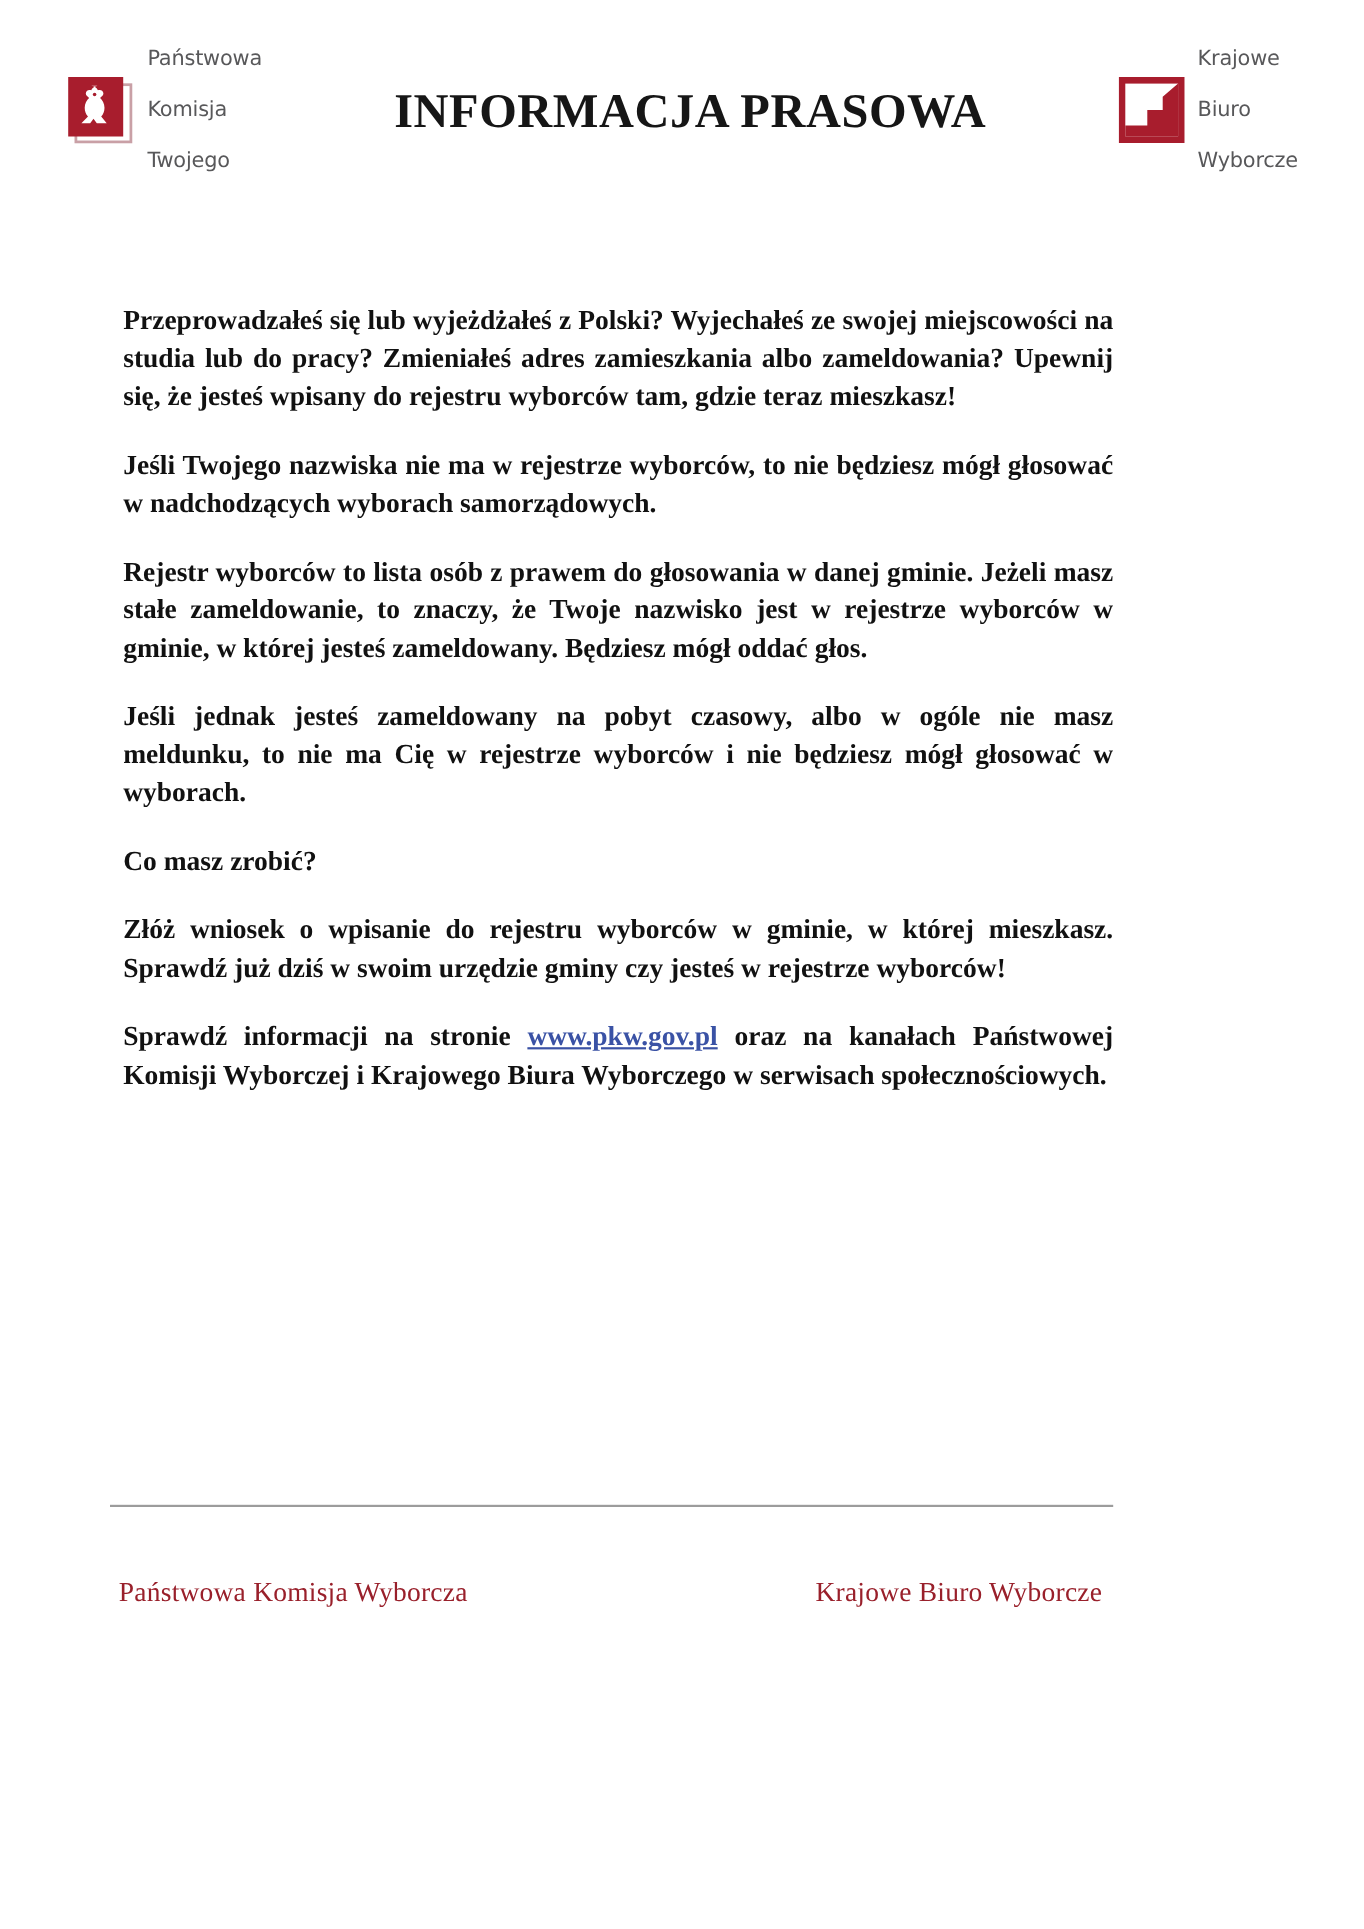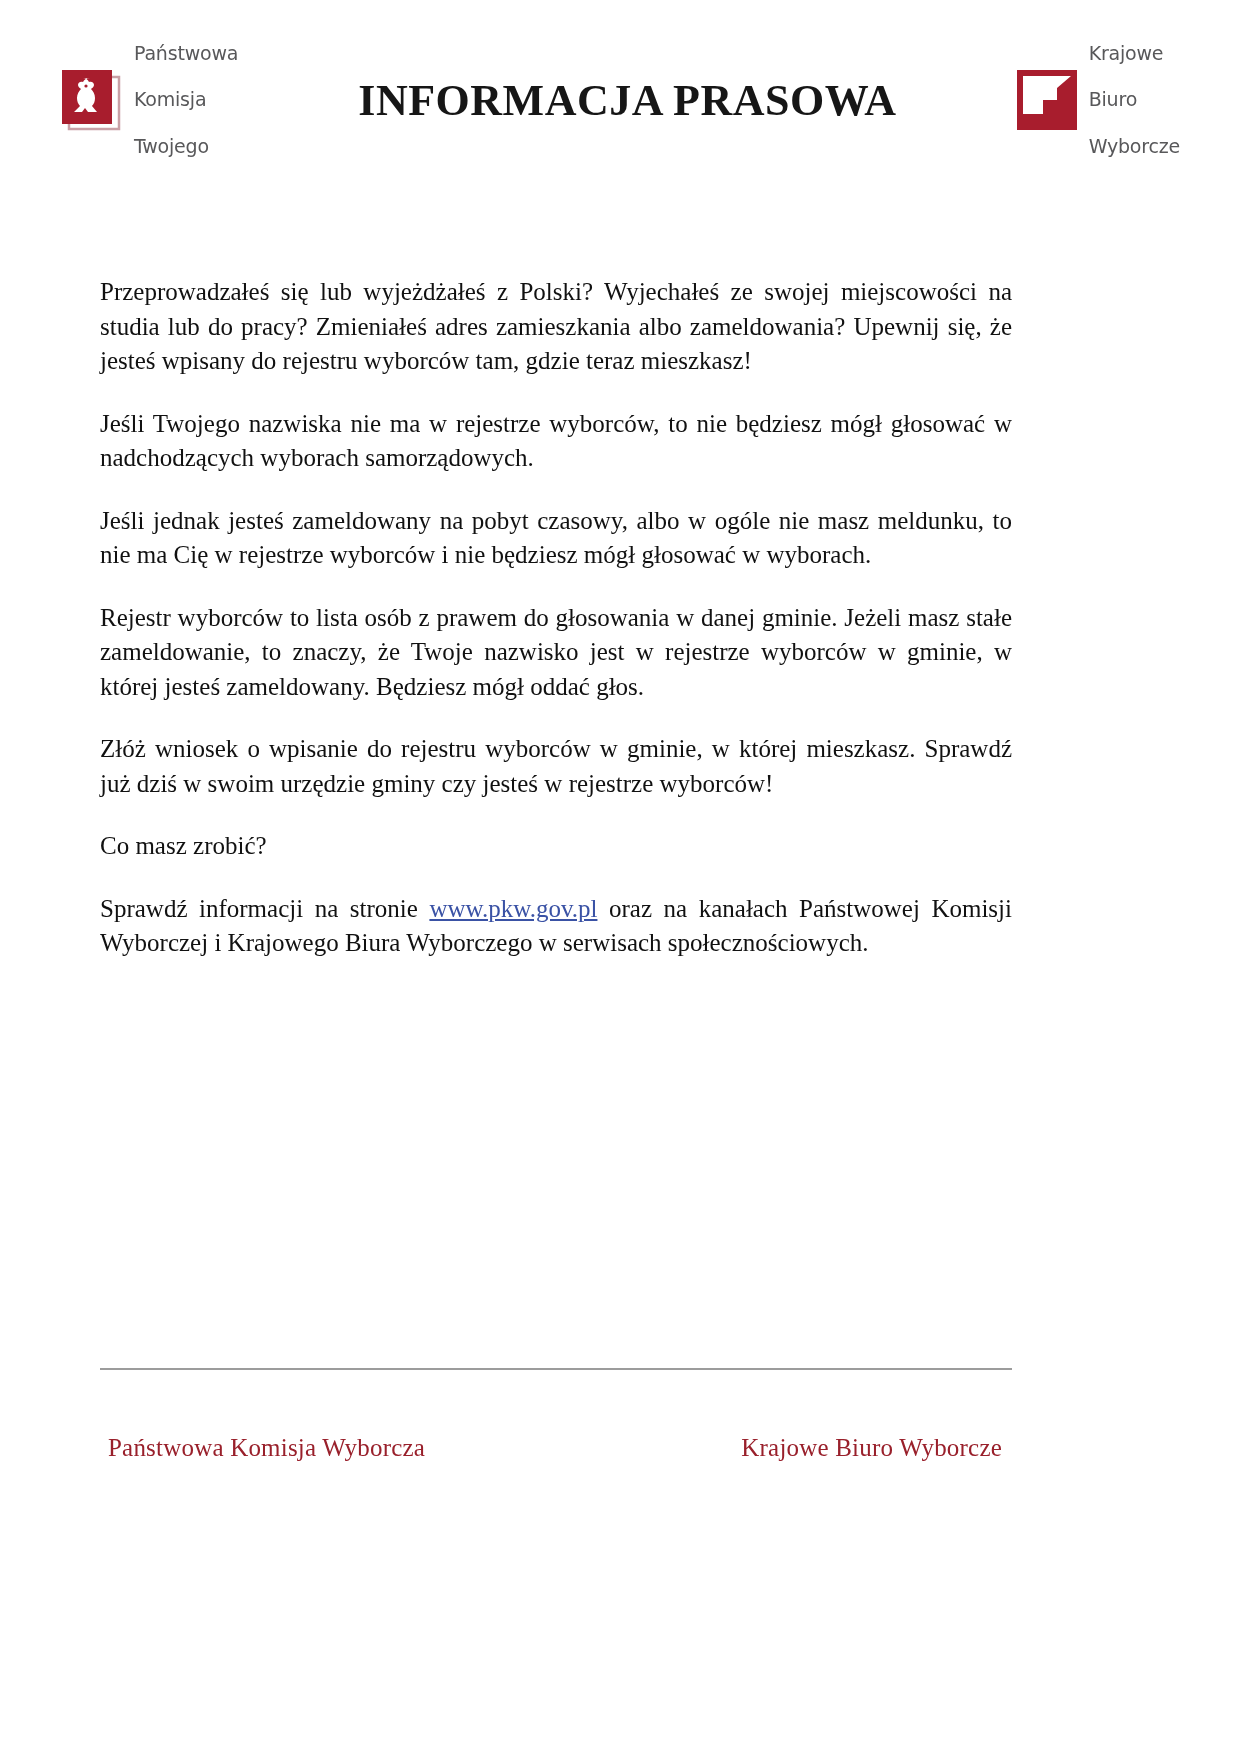--- a/index.html
+++ b/index.html
@@ -83,27 +83,28 @@
   .headline {
     font-weight: bold;
     font-size: 27px;
     line-height: 1.3;
     color: #0d0d0d;
     margin: 0 0 88px 0;
     letter-spacing: 0.1px;
   }
 
   p.body-text {
-    margin: 0 0 28px 0;
+    margin: 0 0 28px 12px;
     font-size: 25px;
     line-height: 1.38;
     text-align: justify;
     text-justify: inter-word;
     color: #111111;
     hyphens: none;
+    font-weight: bold;
   }
 
   p.body-text:last-child { margin-bottom: 0; }
 
   a.ext-link {
     color: #3a52a5;
     text-decoration: underline;
   }
 
   
@@ -176,24 +177,24 @@
       </div>
     </div>
 
   </div>
 
   <div class="content">
 
 
     <p class="body-text">Przeprowadzałeś się lub wyjeżdżałeś z Polski? Wyjechałeś ze swojej miejscowości na studia lub do pracy?  Zmieniałeś adres zamieszkania albo zameldowania? Upewnij się, że jesteś wpisany do rejestru wyborców tam, gdzie teraz mieszkasz!</p>
     <p class="body-text">Jeśli Twojego nazwiska nie ma w rejestrze wyborców, to nie będziesz mógł głosować w nadchodzących wyborach samorządowych.</p>
+    <p class="body-text">Rejestr wyborców to lista osób z prawem do głosowania w danej gminie. Jeżeli masz stałe zameldowanie, to znaczy, że Twoje nazwisko jest w rejestrze wyborców w gminie, w której jesteś zameldowany. Będziesz mógł oddać głos.</p>
     <p class="body-text">Jeśli jednak jesteś zameldowany na pobyt czasowy, albo w ogóle nie masz meldunku, to nie ma Cię w rejestrze wyborców i nie będziesz mógł głosować w wyborach.</p>
-    <p class="body-text">Rejestr wyborców to lista osób z prawem do głosowania w danej gminie. Jeżeli masz stałe zameldowanie, to znaczy, że Twoje nazwisko jest w rejestrze wyborców w gminie, w której jesteś zameldowany. Będziesz mógł oddać głos.</p>
+    <p class="body-text">Co masz zrobić?</p>
     <p class="body-text">Złóż wniosek o wpisanie do rejestru wyborców w gminie, w której mieszkasz. Sprawdź już dziś w swoim urzędzie gminy czy jesteś w rejestrze wyborców!</p>
-    <p class="body-text">Co masz zrobić?</p>
 
     <p class="body-text"><span>Sprawdź informacji na stronie </span><a class="ext-link" href="#">www.pkw.gov.pl</a><span> oraz na kanałach Państwowej Komisji Wyborczej i Krajowego Biura Wyborczego w serwisach społecznościowych.</span></p>
 
   </div>
 
   <div class="footer">
     <div class="footer-rule"></div>
     <div class="footer-row">
       <div class="footer-item">Państwowa Komisja Wyborcza</div>
       <div class="footer-item">Krajowe Biuro Wyborcze</div>

